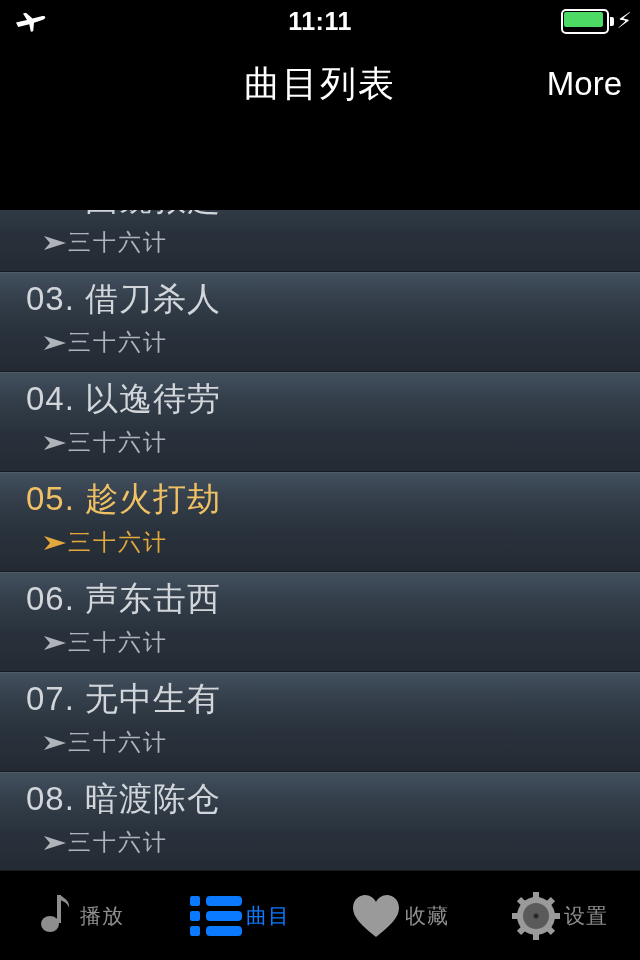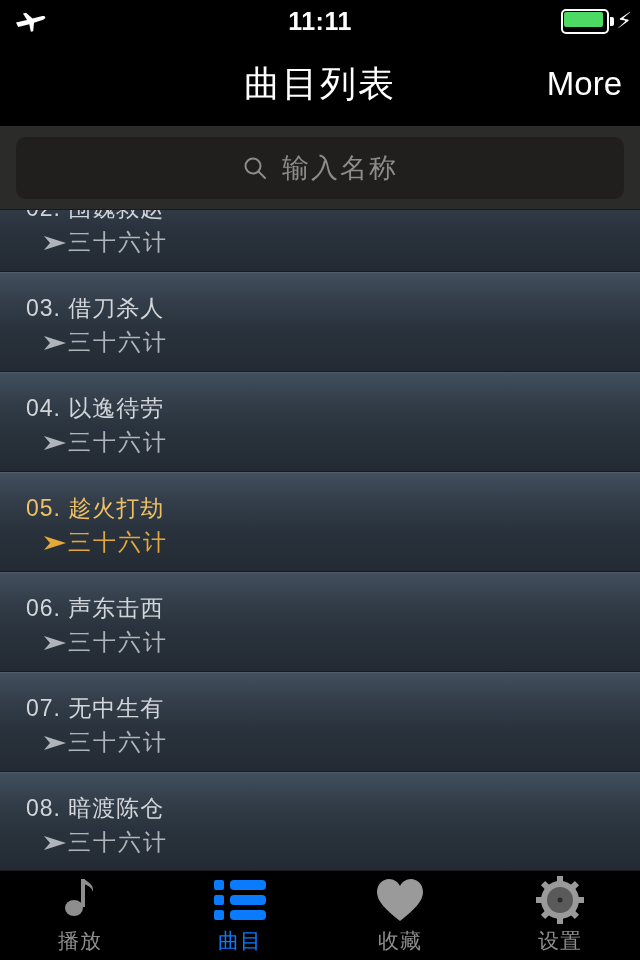--- a/index.html
+++ b/index.html
@@ -75,40 +75,40 @@
     overflow:hidden; background:#222933;
   }
   .list-inner { position:relative; margin-top:-38px; }
   .row {
     position:relative; width:640px; height:100px;
     background:linear-gradient(to bottom,#424f5d 0%,#333e4a 28%,#29323c 60%,#232a33 100%);
     border-top:1px solid #4e5b69;
     border-bottom:1px solid #161b21;
   }
   .row-title {
-    position:absolute; left:26px; top:20px;
-    font-size:23px; color:#d2d6da; letter-spacing:1px; white-space:nowrap;
+    position:absolute; left:26px; top:4px;
+    font-size:33px; color:#d2d6da; letter-spacing:1px; white-space:nowrap;
   }
   .row-sub {
     position:absolute; left:44px; top:54px;
     display:flex; align-items:center; gap:2px;
   }
   .sub-arrow { width:22px; height:18px; display:block; }
   .sub-text { font-size:23px; color:#aeb4ba; letter-spacing:2px; }
   .row.active .row-title { color:#f0c164; }
   .row.active .sub-text { color:#e3a83c; }
 
   
   .tabbar {
     position:absolute; bottom:0; left:0; width:640px; height:90px;
     background:#000; display:flex;
     border-top:1px solid #1c1c1c;
   }
   .tab {
-    flex:1; display:flex; flex-direction:column;
+    flex:1; display:flex; flex-direction:row;
     align-items:center; justify-content:center; gap:4px;
   }
   .tab-icon { height:46px; display:flex; align-items:center; justify-content:center; }
   .tab-label { font-size:21px; color:#8e8e8e; letter-spacing:1px; }
   .tab.active .tab-label { color:#0a7aff; }
 
   .list-icon-bar { display:block; }
 </style>
 </head>
 <body>
@@ -128,31 +128,20 @@
       </div>
       <div class="bolt">⚡</div>
     </div>
   </div>
 
   <div class="navbar">
     <div class="nav-title">曲目列表</div>
     <div class="nav-more">More</div>
   </div>
 
-  <div class="searchbar">
-    <div class="search-field">
-      <div class="search-inner">
-        <svg class="search-icon" viewBox="0 0 26 26">
-          <circle cx="11" cy="11" r="7.5" fill="none" stroke="#8c8c8c" stroke-width="2"></circle>
-          <line x1="16.5" y1="16.5" x2="23" y2="23" stroke="#8c8c8c" stroke-width="2" stroke-linecap="round"></line>
-        </svg>
-        <span class="search-ph">输入名称</span>
-      </div>
-    </div>
-  </div>
 
   <div class="list">
     <div class="list-inner" id="list-inner">
         <div class="row">
           <div class="row-title">02. 围魏救赵</div>
           <div class="row-sub">
             <svg class="sub-arrow" viewBox="0 0 22 18">
               <path d="M0 2 L22 9 L0 16 L6 9 Z" fill="#aeb4ba"></path>
             </svg>
             <span class="sub-text">三十六计</span>

